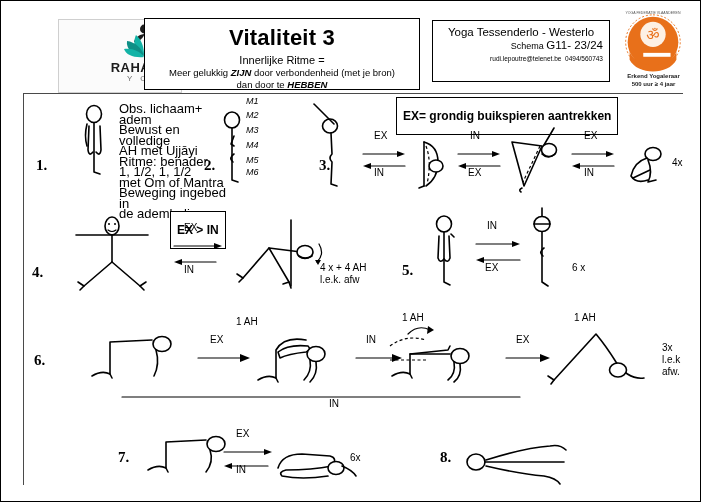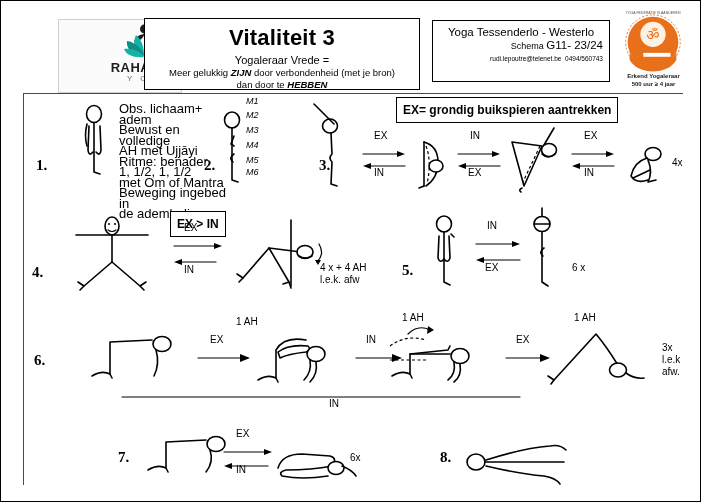--- a/index.html
+++ b/index.html
@@ -38,21 +38,21 @@
 
   
   .frame{position:absolute;left:22px;top:92px;width:660px;height:392px;
          border-left:1px solid #4a4a4a;border-top:1px solid #4a4a4a;box-sizing:border-box;}
 
   .num{position:absolute;font-size:15px;font-weight:bold;font-family:"Liberation Serif",serif;}
   .txt{position:absolute;font-size:13px;line-height:10.5px;white-space:pre-line;}
   .lbl{position:absolute;font-size:10px;line-height:12px;white-space:pre-line;}
   .mlbl{position:absolute;font-size:9px;line-height:11px;font-style:italic;}
   .banner2{position:absolute;border:1.5px solid #000;background:#fff;
-           padding:5px 6px;font-size:12px;font-weight:bold;}
+           padding:11px 6px;font-size:12px;font-weight:bold;}
   svg{position:absolute;overflow:visible;}
   .fig{fill:none;stroke:#000;stroke-width:1.6;stroke-linecap:round;stroke-linejoin:round;}
   .figt{fill:none;stroke:#000;stroke-width:1.2;stroke-linecap:round;}
   .dsh{fill:none;stroke:#000;stroke-width:1.2;stroke-dasharray:3 2.5;}
   .hd{fill:#fff;stroke:#000;stroke-width:1.6;}
 </style>
 </head>
 <body>
 
 <div class="page">
@@ -67,21 +67,21 @@
       <path d="M30 34 C28 26 21 20 13 19 C12 27 18 33 30 34 Z" fill="#0e8f86"></path>
       <path d="M30 35 C34 29 42 26 50 27 C48 33 40 36 30 35 Z" fill="#13b3a6"></path>
       <path d="M30 35 C26 29 18 26 10 27 C12 33 20 36 30 35 Z" fill="#13b3a6"></path>
     </svg>
     <div class="logo-name">RAHASYA</div>
     <div class="logo-sub">Y O G A</div>
   </div>
 
   <div class="title-box">
     <div class="title-main">Vitaliteit 3</div>
-    <div class="title-l1">Yogaleraar Vrede =</div>
+    <div class="title-l1">Innerlijke Ritme =</div>
     <div class="title-l2"><span>Meer gelukkig </span><span class="bi">ZIJN</span><span> door verbondenheid (met je bron)</span></div>
     <div class="title-l3"><span>dan door te </span><span class="bi">HEBBEN</span></div>
   </div>
 
   <div class="contact-box">
     <div class="c-l1">Yoga Tessenderlo - Westerlo</div>
     <div class="c-l2"><span>Schema </span><b>G11- 23/24</b></div>
     <div class="c-l3"><span>rudi.lepoutre@telenet.be</span>&nbsp; <span>0494/560743</span></div>
   </div>
 

